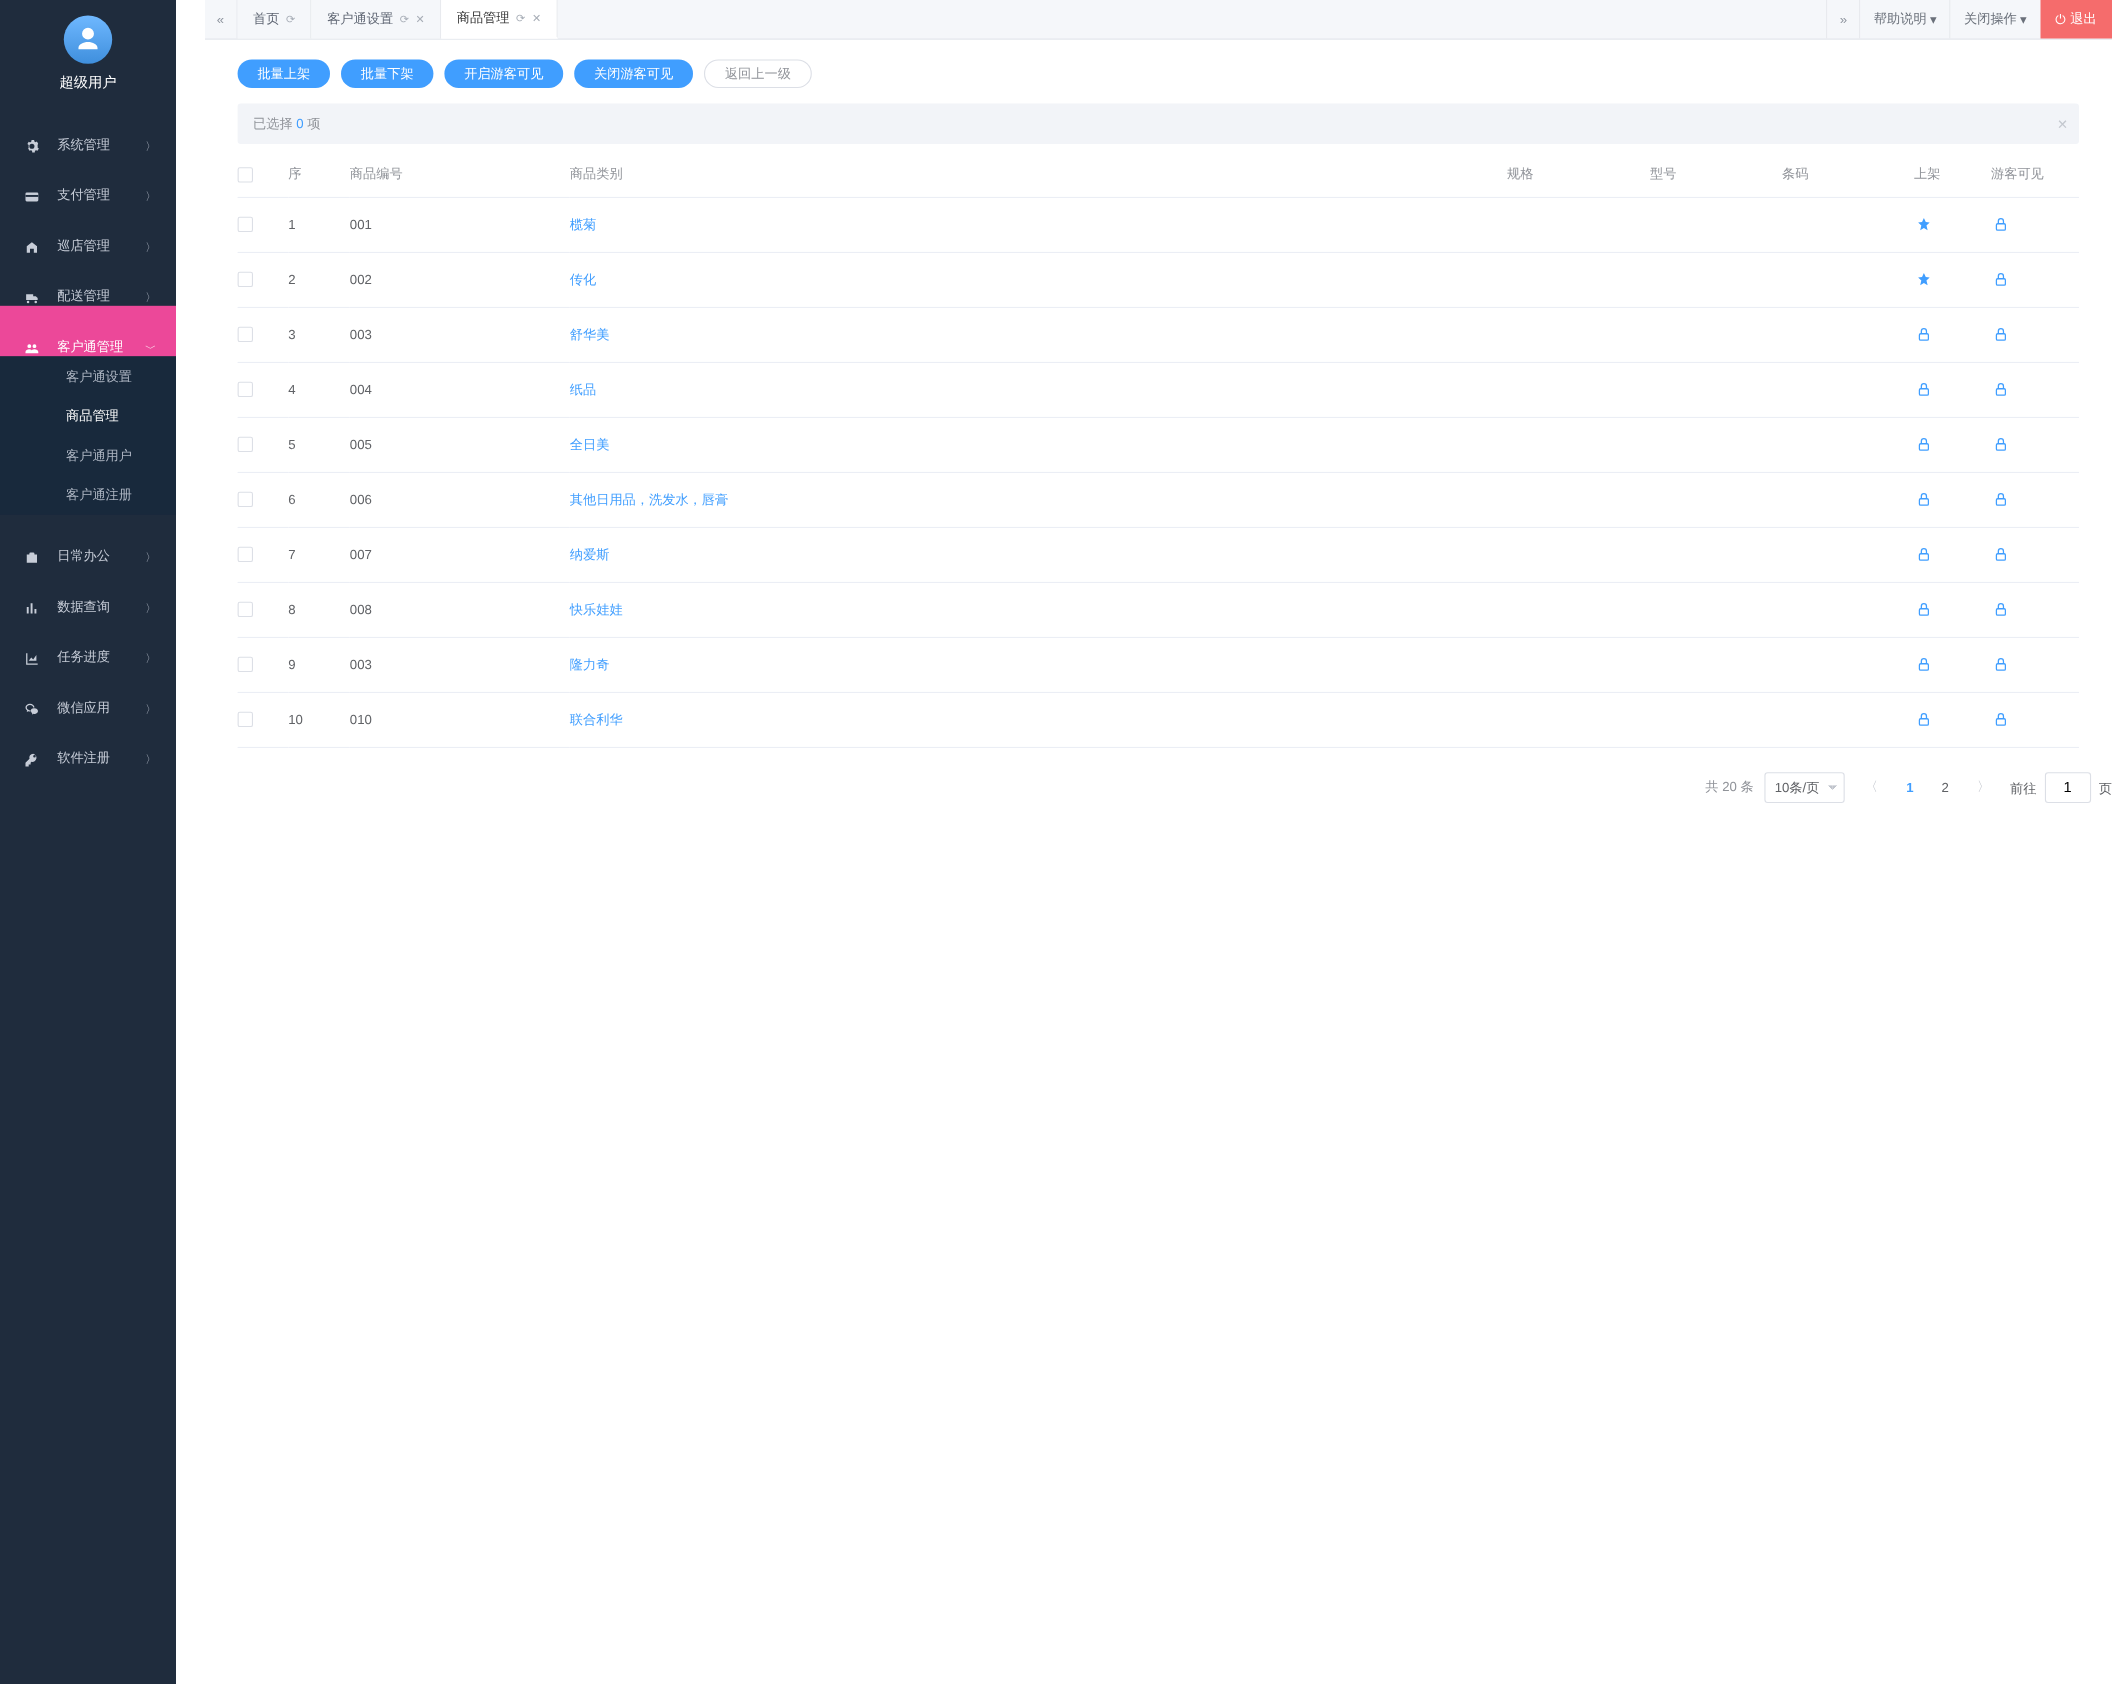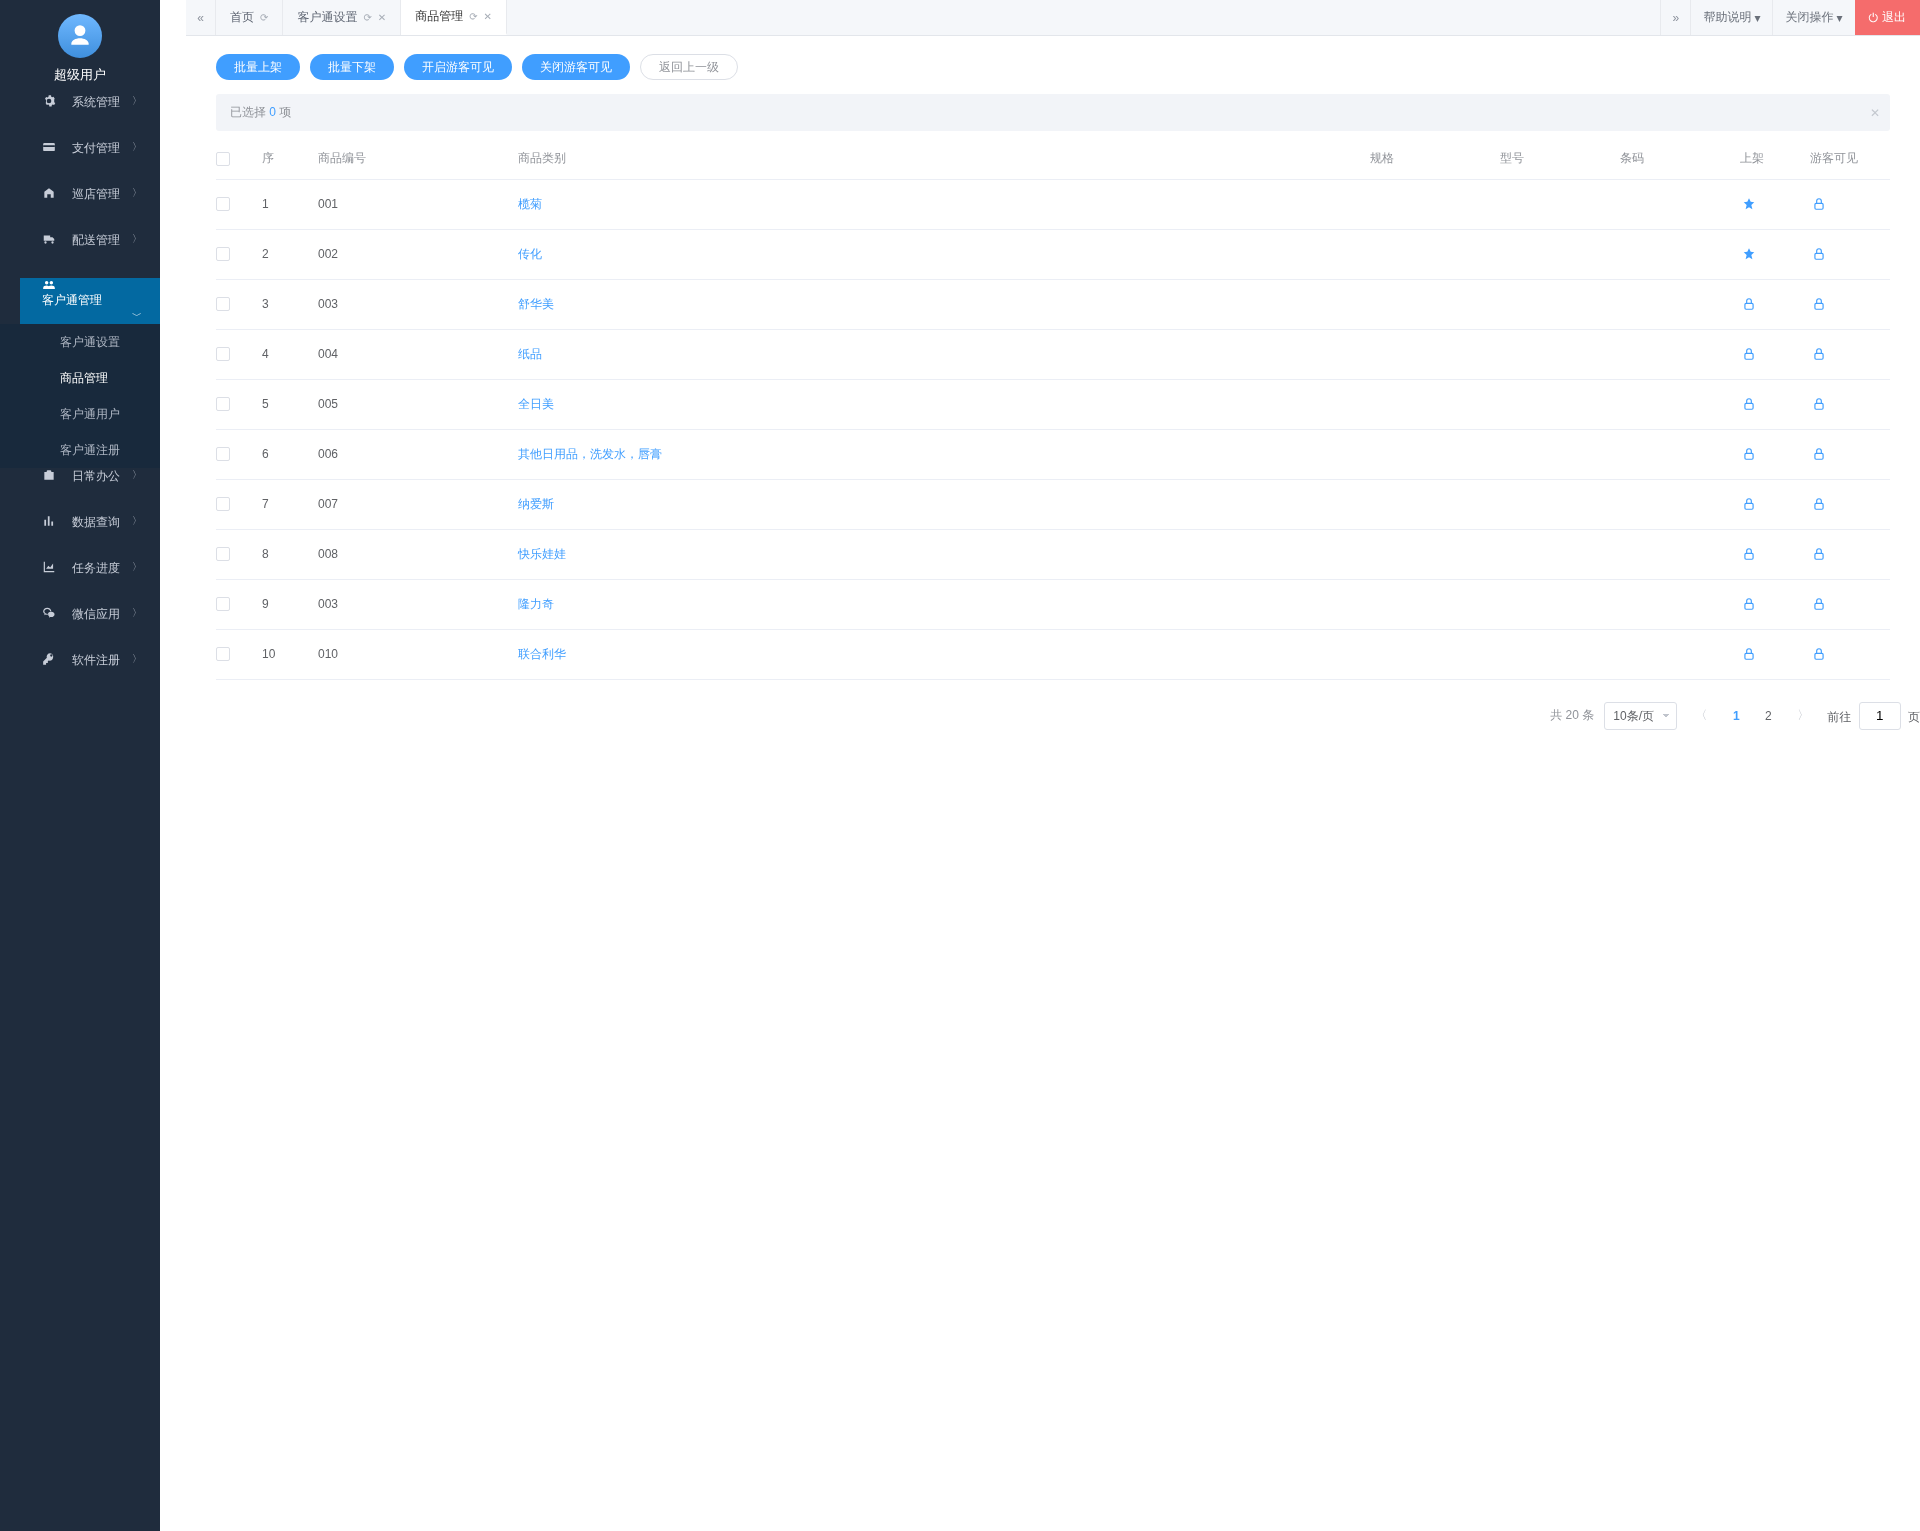--- a/index.html
+++ b/index.html
@@ -29,28 +29,27 @@
   background: linear-gradient(#6fb8ff,#3f8fdd);
   margin: 0 auto 8px;
   display: flex; align-items: center; justify-content: center;
   color: #fff; font-size: 20px;
 }
 .avatar svg { width: 26px; height: 26px; fill: #fff; }
 .username { color: #fff; font-size: 13px; }
 .menu { list-style: none; }
 .menu > li { position: relative; }
 .menu > li > .menu-title {
-  display: flex; align-items: flex-start;
+  display: flex; align-items: flex-end;
   height: 46px;
   padding: 0 18px 0 22px;
   color: #c7cdd8;
   cursor: pointer;
-  margin-left: 20px;
-}
-.menu > li.active > .menu-title { color: #fff; background:#0369a1;flex-direction:column; }
+}
+.menu > li.active > .menu-title { color: #fff; background:#ec4899; }
 .menu-title .mi { width: 18px; margin-right: 12px; display:inline-flex; }
 .menu-title .chev { margin-left: auto; font-size: 10px; opacity: .8; }
 .submenu { list-style: none; background:#18293c; }
 .submenu li {
   height: 36px; line-height: 36px;
   padding-left: 60px;
   color: #aeb6c3;
   cursor: pointer;
   font-size: 12px;
 }

